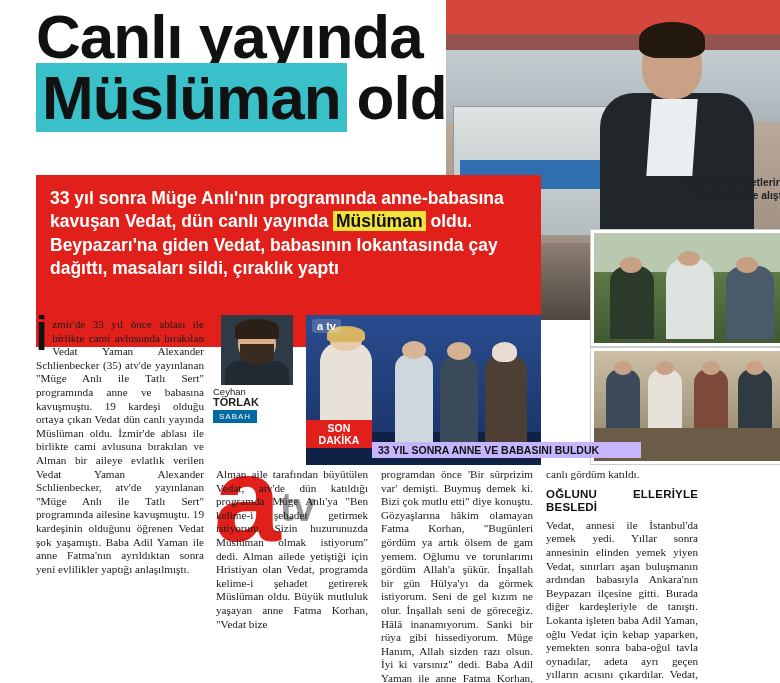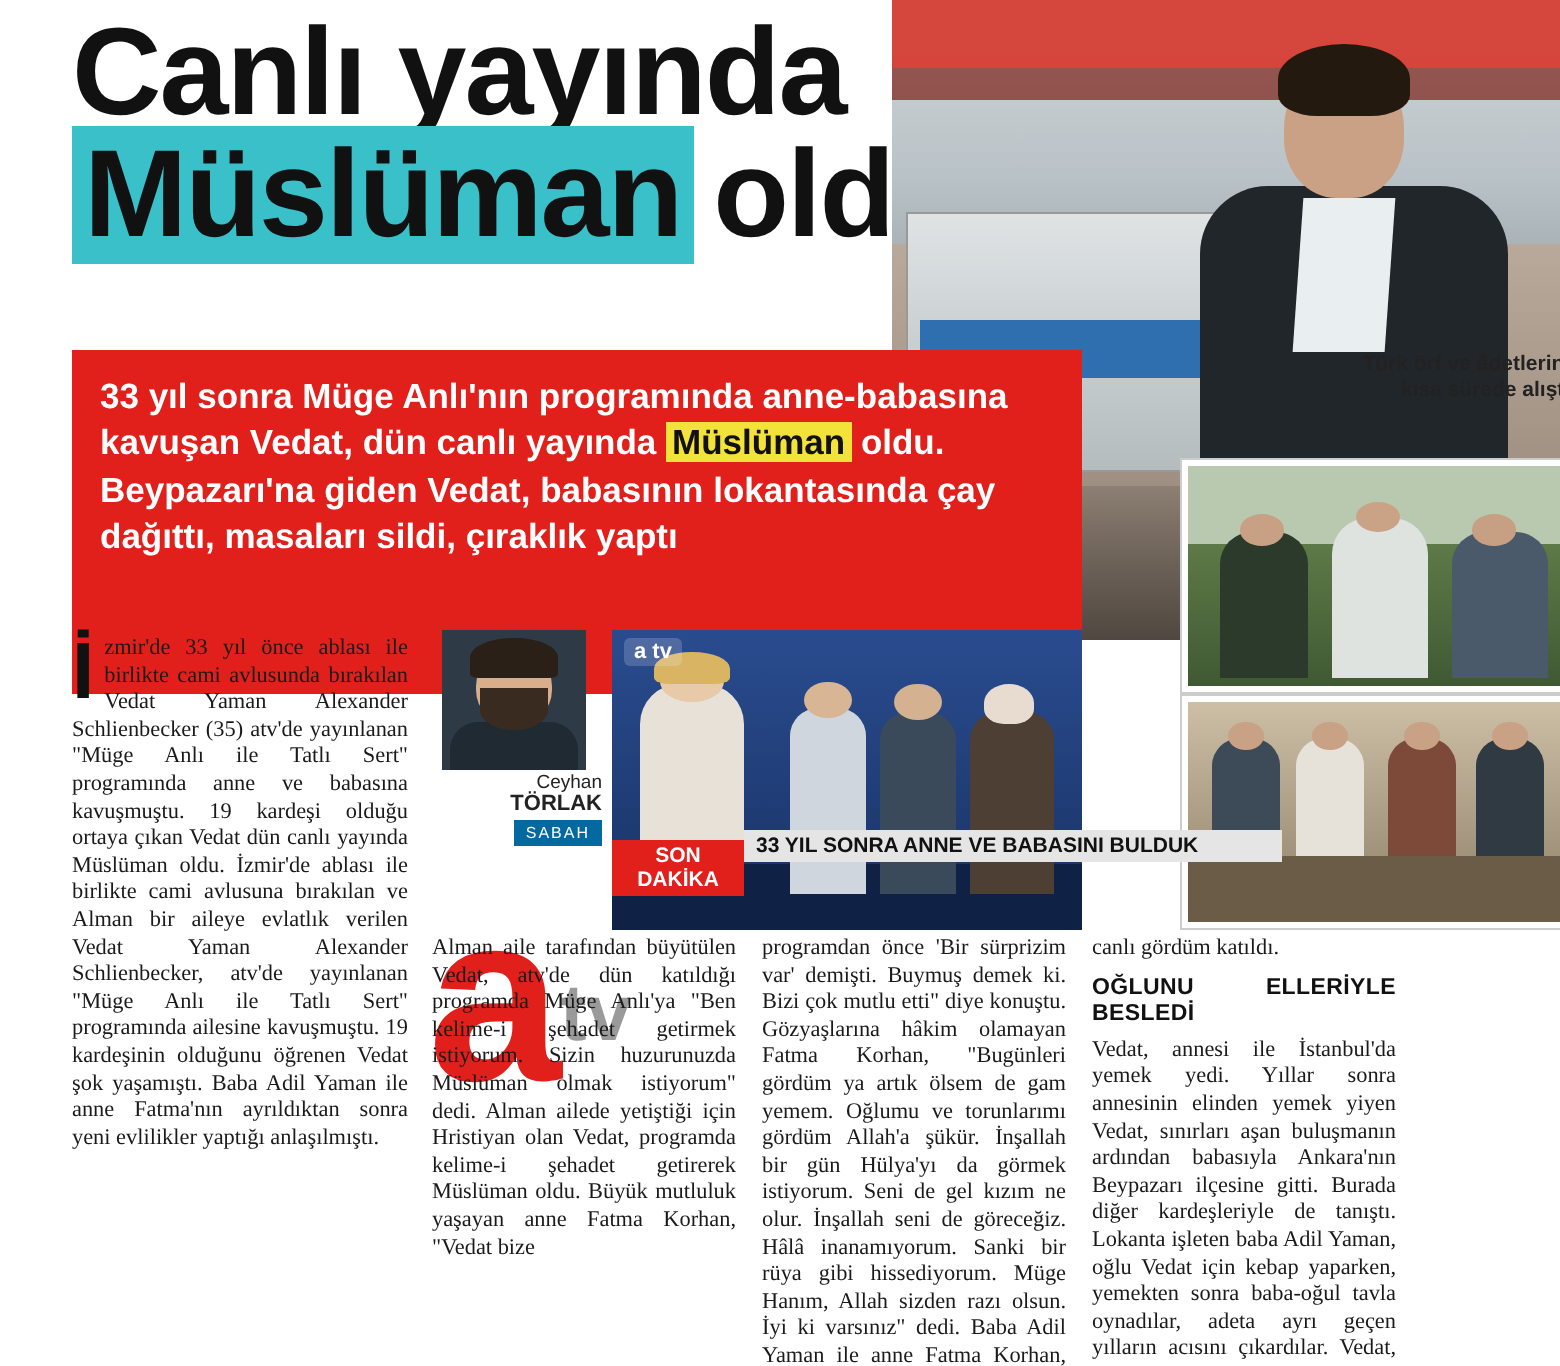--- a/index.html
+++ b/index.html
@@ -99,42 +99,42 @@
   .ph-studio .m2{position:absolute;left:57%;top:27%;width:16%;height:61%;background:#3b4a5a;border-radius:14px 14px 0 0;}
   .ph-studio .m2h{position:absolute;left:60%;top:18%;width:10%;height:12%;background:#d4b191;border-radius:50%;}
   .ph-studio .m3{position:absolute;left:76%;top:27%;width:18%;height:61%;background:#4d3f33;border-radius:14px 14px 0 0;}
   .ph-studio .m3h{position:absolute;left:79%;top:18%;width:11%;height:13%;background:#e8dcd0;border-radius:50% 50% 40% 40%;}
   .ph-studio .atvlogo{position:absolute;left:6px;top:4px;font-family:"Liberation Sans",sans-serif;
     color:#fff;font-size:11px;font-weight:bold;background:rgba(255,255,255,.18);padding:1px 5px;border-radius:3px;}
 
   .sondakika{position:absolute;left:290px;top:420px;width:66px;height:28px;background:#e2201b;
     color:#fff;font-family:"Liberation Sans",sans-serif;font-weight:bold;font-size:10.5px;
     line-height:12px;display:flex;flex-direction:column;align-items:center;justify-content:center;}
-  .bandtop{position:absolute;left:356px;top:415px;width:269px;height:16px;background:#e5e5e5;
+  .bandtop{position:absolute;left:356px;top:442px;width:269px;height:16px;background:#c4b5fd;
     color:#111;font-family:"Liberation Sans",sans-serif;font-weight:bold;font-size:10.5px;
     display:flex;align-items:center;padding-left:6px;box-sizing:border-box;}
   .bandbot{position:absolute;left:290px;top:440px;width:335px;height:18px;background:#e2201b;
     color:#fff;font-family:"Liberation Sans",sans-serif;font-weight:bold;font-size:10.5px;
     display:flex;align-items:center;padding-left:6px;box-sizing:border-box;}
 
   
   .atv-big{position:absolute;left:198px;top:455px;width:110px;height:100px;}
   .atv-big .a{position:absolute;left:0;top:0;font-family:"Liberation Sans",sans-serif;
     font-size:120px;font-weight:bold;color:#e2201b;line-height:88px;}
   .atv-big .tv{position:absolute;left:66px;top:30px;font-family:"Liberation Sans",sans-serif;
     font-size:40px;font-weight:bold;color:#9a9a9a;}
 
   
   .colpic{position:absolute;left:205px;top:315px;width:72px;height:70px;overflow:hidden;}
   .colpic .bg{position:absolute;inset:0;background:#2e3a46;}
   .colpic .face{position:absolute;left:24%;top:14%;width:52%;height:54%;background:#d9ae8c;border-radius:48%;}
   .colpic .hair{position:absolute;left:20%;top:6%;width:60%;height:28%;background:#2a2018;border-radius:50% 50% 10% 10%;}
   .colpic .beard{position:absolute;left:26%;top:42%;width:48%;height:30%;background:#3a2b20;border-radius:0 0 48% 48%;}
   .colpic .suit{position:absolute;left:6%;top:66%;width:88%;height:40%;background:#1f2a33;border-radius:14px 14px 0 0;}
-  .colname{position:absolute;left:197px;top:386px;width:88px;text-align:right;
+  .colname{position:absolute;left:197px;top:386px;width:88px;text-align:left;
     font-family:"Liberation Sans",sans-serif;font-size:9.5px;color:#222;line-height:11px;}
   .colname b{display:block;font-size:11px;}
   .colbadge{display:inline-block;background:#0369a1;color:#fff;font-size:8px;padding:1px 6px;margin-top:2px;letter-spacing:1px;}
 
   
   .cap-tr{position:absolute;left:660px;top:176px;width:112px;
     font-family:"Liberation Sans",sans-serif;font-size:10.5px;color:#222;line-height:12.5px;
     font-weight:bold;text-align:right;}
 
   

